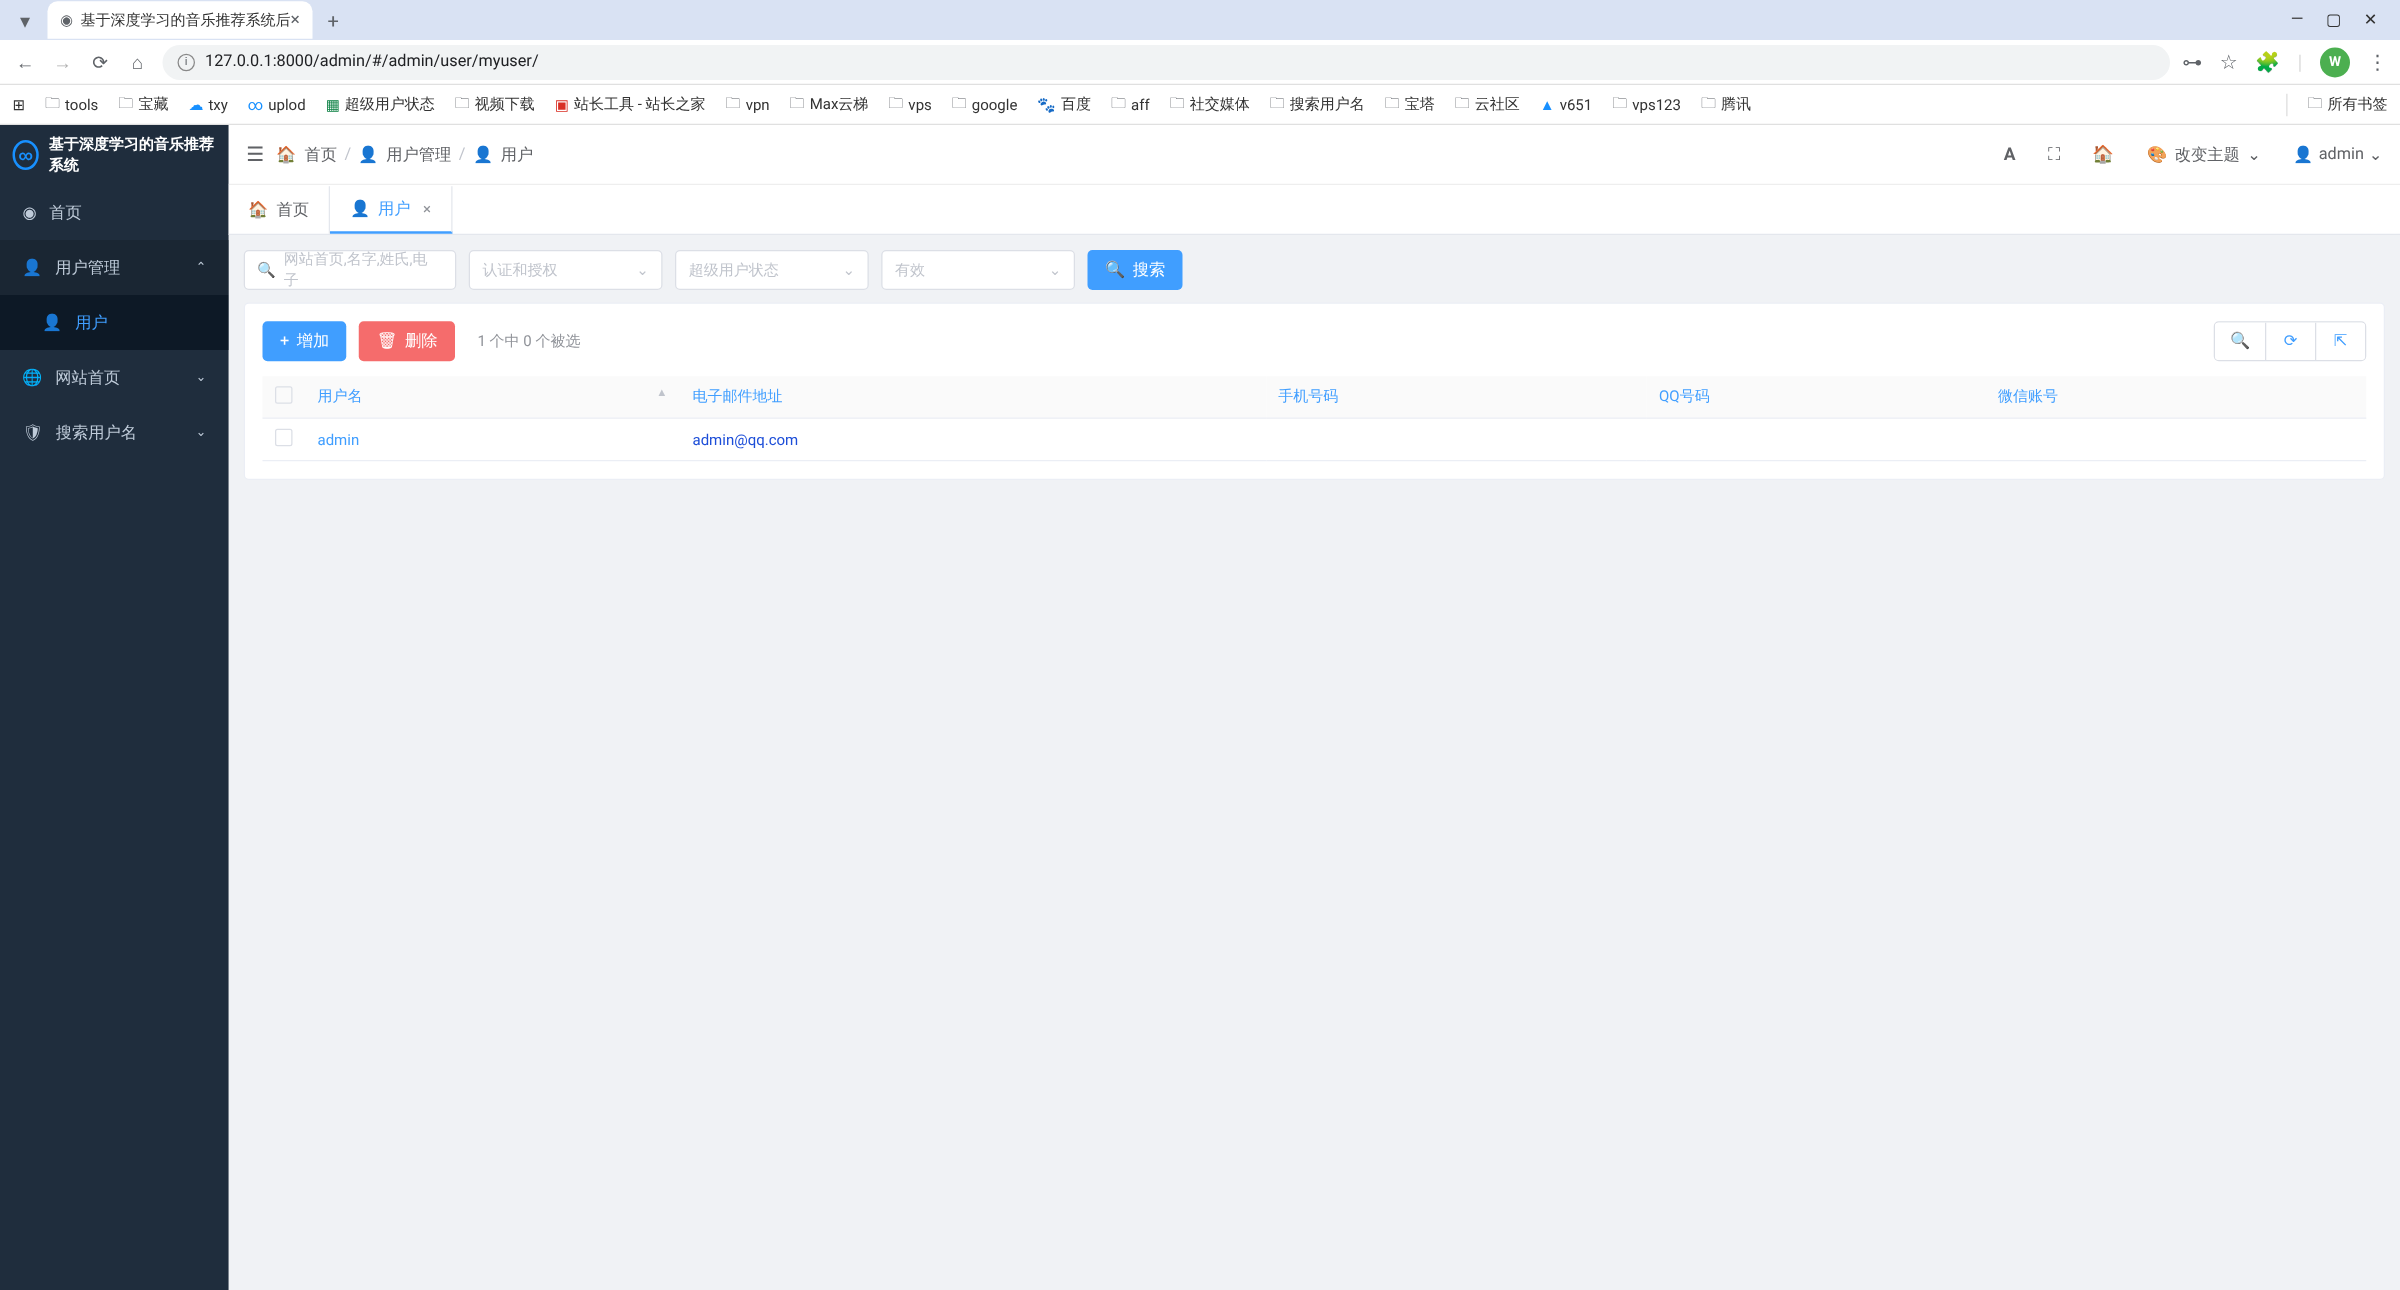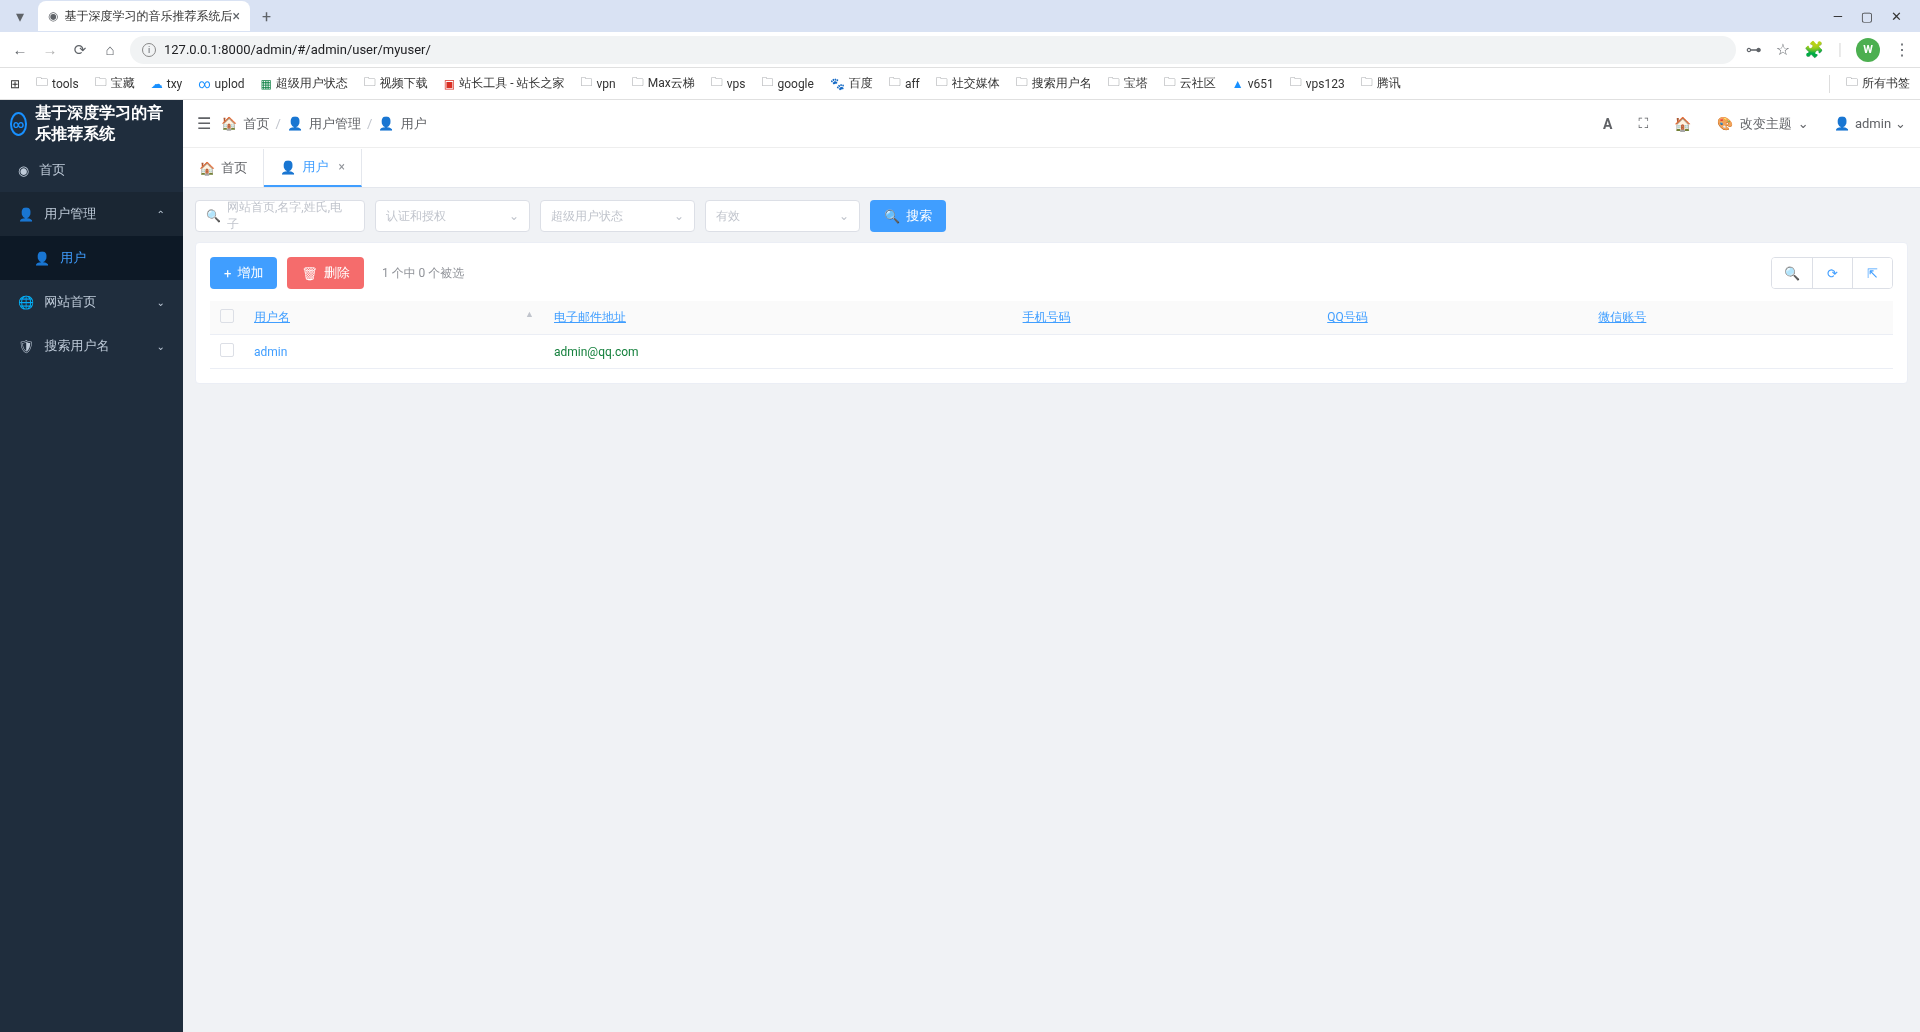--- a/index.html
+++ b/index.html
@@ -31,21 +31,21 @@
 .bm-icon-green { color: #0b8043; }
 .bm-icon-red { color: #d93025; }
 .bm-spacer { flex: 1; }
 .bm-divider { width: 1px; height: 18px; background: #ddd; }
 
 
 .app { display: flex; height: calc(1032px - 100px); }
 .sidebar { width: 183px; background: #1f2d3d; color: #bfcbd9; display: flex; flex-direction: column; }
 .logo-area { display: flex; align-items: center; height: 48px; padding: 0 10px; gap: 8px; background: #1f2d3d; }
 .logo-icon { width: 24px; height: 24px; border: 2px solid #1890ff; border-radius: 50%; display: flex; align-items: center; justify-content: center; color: #1890ff; font-size: 11px; font-weight: bold; }
-.logo-text { font-size: 16px; color: #fff; font-weight: bold; }
+.logo-text { font-size: 12px; color: #fff; font-weight: bold; }
 
 .menu-item { display: flex; align-items: center; height: 44px; padding: 0 18px; font-size: 13px; color: #bfcbd9; cursor: pointer; gap: 10px; }
 .menu-item.expanded { background: #1a2633; }
 .menu-item .chevron { margin-left: auto; font-size: 10px; }
 .submenu { background: #101c2c; }
 .submenu .menu-item { padding-left: 34px; }
 .submenu .menu-item.active { background: #0d1926; color: #409eff; }
 
 .main { flex: 1; background: #f0f2f5; display: flex; flex-direction: column; }
 .top-header { height: 48px; background: #fff; display: flex; align-items: center; padding: 0 14px; gap: 10px; border-bottom: 1px solid #eee; }
@@ -74,23 +74,23 @@
 .table-card { background: #fff; border-radius: 4px; padding: 14px; border: 1px solid #ebeef5; }
 .action-row { display: flex; align-items: center; gap: 10px; margin-bottom: 12px; }
 .selection-text { font-size: 12px; color: #909399; margin-left: 8px; }
 .action-right { margin-left: auto; display: flex; }
 .icon-btn-group { display: flex; border: 1px solid #dcdfe6; border-radius: 4px; overflow: hidden; }
 .icon-btn { width: 40px; height: 30px; display: flex; align-items: center; justify-content: center; color: #409eff; font-size: 13px; background: #fff; }
 .icon-btn + .icon-btn { border-left: 1px solid #dcdfe6; }
 
 .data-table { width: 100%; border-collapse: collapse; font-size: 12px; }
 .data-table th { background: #fafafa; color: #606266; font-weight: normal; text-align: left; padding: 8px 10px; border-bottom: 1px solid #ebeef5; }
-.data-table th.sortable { color: #409eff; cursor: pointer; text-decoration: underline; }
+.data-table th.sortable { color: #409eff; cursor: pointer; }
 .data-table th .sort-ind { float: right; color: #c0c4cc; font-size: 9px; }
-.data-table td { padding: 8px 10px; border-bottom: 1px solid #ebeef5; color: #15803d; }
+.data-table td { padding: 8px 10px; border-bottom: 1px solid #ebeef5; color: #1d4ed8; }
 .data-table td.link { color: #409eff; }
 .checkbox { width: 14px; height: 14px; border: 1px solid #dcdfe6; border-radius: 2px; display: inline-block; }
 </style>
 </head>
 <body>
 
 <div class="browser-chrome">
   <div class="tab-bar">
     <div class="tab-dropdown">▾</div>
     <div class="tab">

